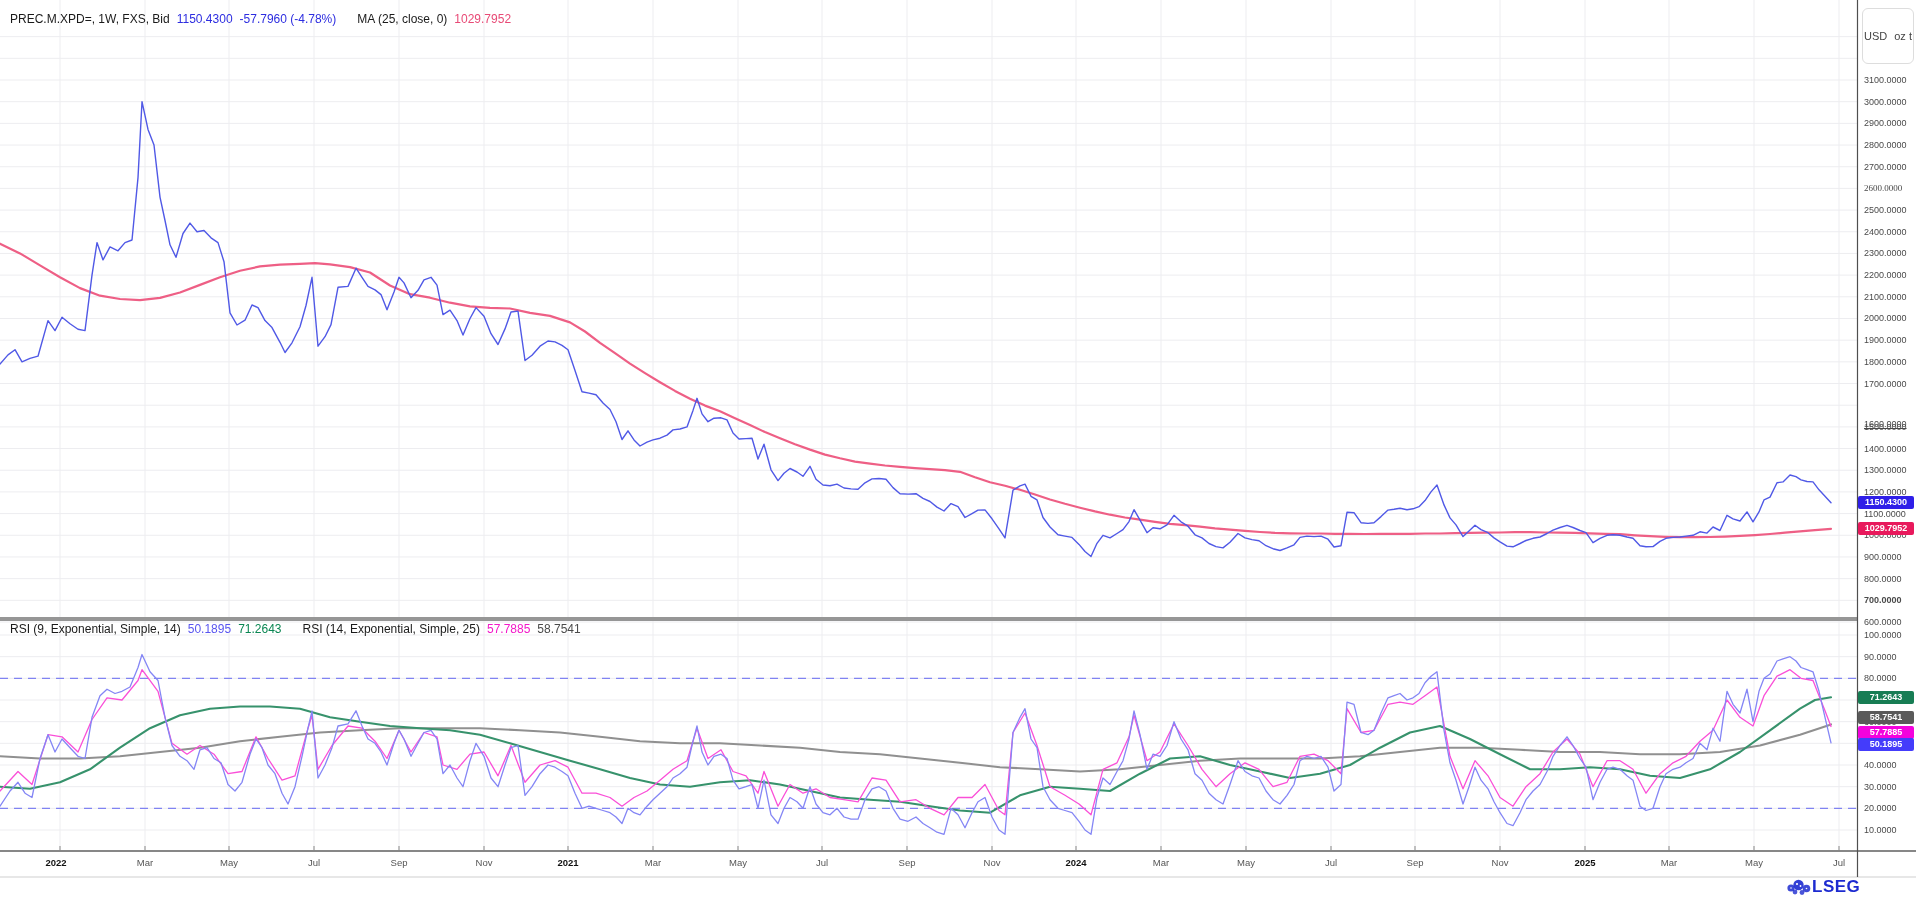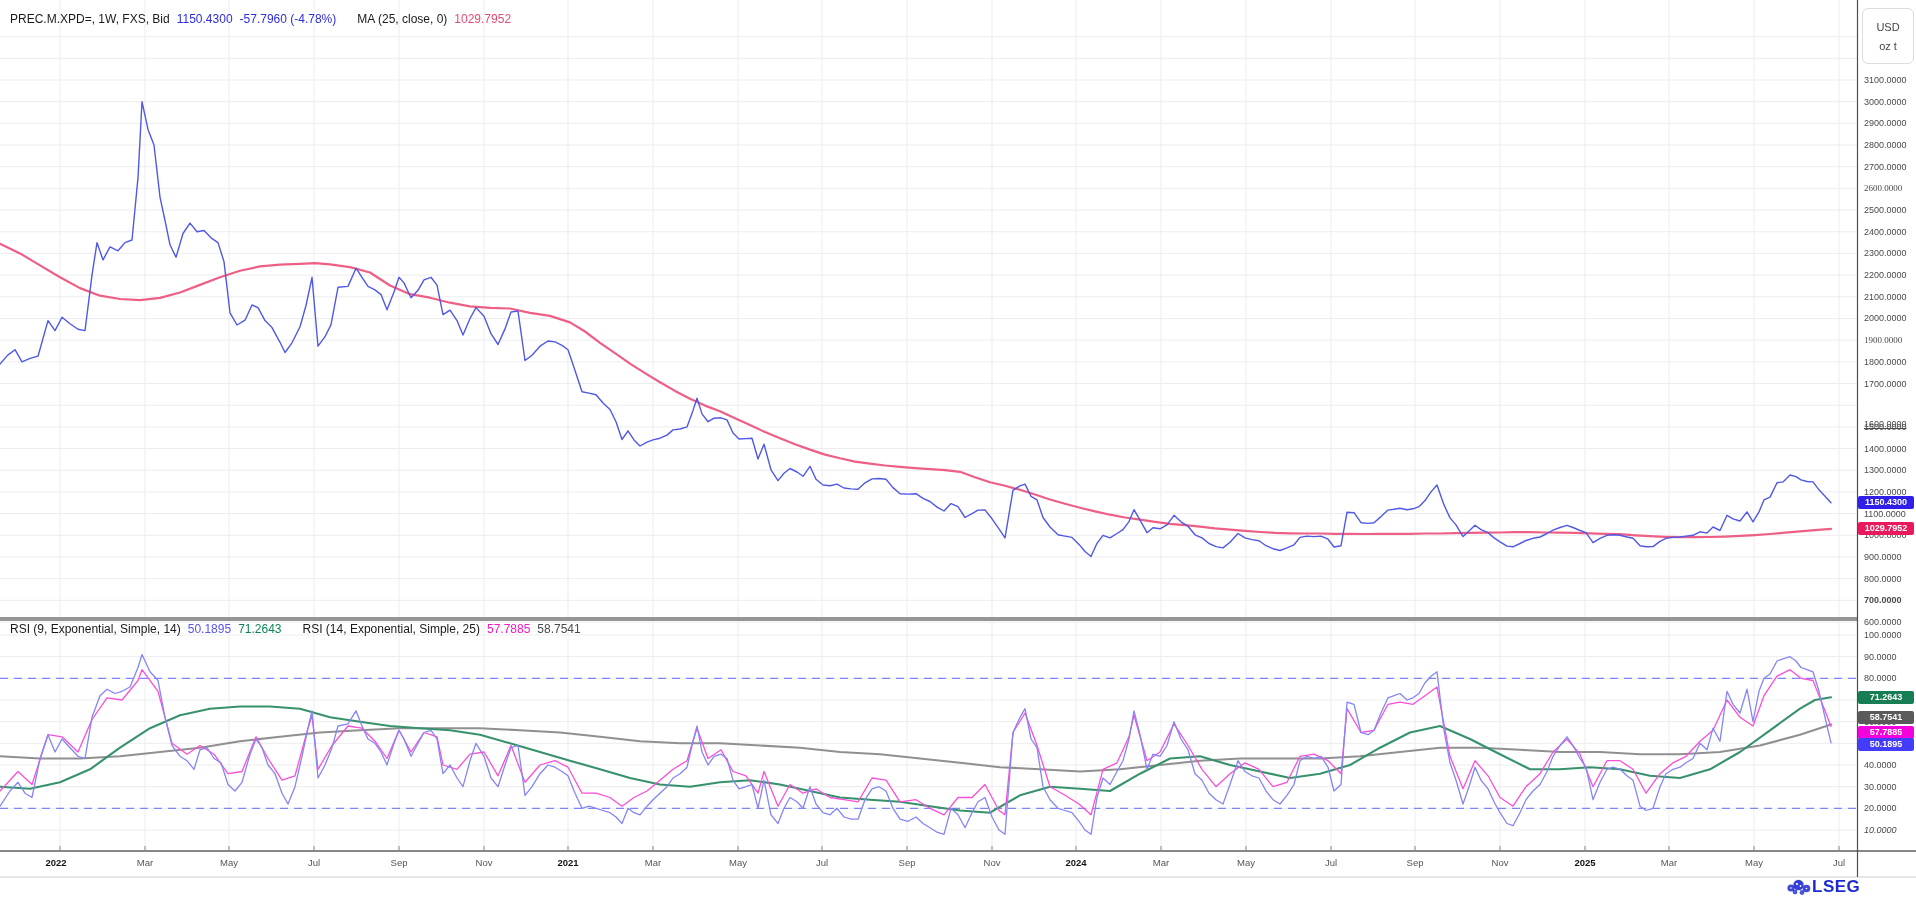--- a/index.html
+++ b/index.html
@@ -16,21 +16,21 @@
   .violet-t{color:#5955f0;}
   .green-t{color:#0a8652;}
   .magenta-t{color:#f318c9;}
   .gray-t{color:#4a4a4a;}
   .ytick{position:absolute;left:1864px;font-size:9px;color:#4a4a4a;line-height:10px;z-index:4;}
   .xlab{position:absolute;top:857px;transform:translateX(-50%);font-size:9.5px;color:#555;z-index:4;}
   .xlab.year{color:#111;font-weight:700;}
   .badge{position:absolute;left:1858px;width:56px;height:13px;line-height:13px;border-radius:2px;
          text-align:center;font-size:9px;font-weight:700;color:#fff;z-index:6;}
   #unit-box{position:absolute;left:1862px;top:8px;width:50px;height:54px;border:1px solid #ddd;
-            border-radius:6px;display:flex;flex-direction:column;align-items:center;justify-content:center;
+            border-radius:6px;display:flex;flex-direction:row;align-items:center;justify-content:center;
             gap:7px;font-size:11px;color:#444;background:#fff;z-index:5;}
   #logo{position:absolute;left:1786px;top:876px;display:flex;align-items:center;z-index:6;}
   #logo .logo-text{font-size:17px;font-weight:700;color:#1d2bd0;letter-spacing:.5px;}
   .axis-col{position:absolute;left:1857px;top:0;width:59px;height:851px;z-index:3;}
   .time-axis{position:absolute;left:0;top:852px;width:1916px;height:24px;z-index:3;}
 </style>
 </head>
 <body>
 
 <div id="stage">
@@ -165,21 +165,21 @@
       <div class="ytick" style="top: 118.36px;">2900.0000</div>
       <div class="ytick" style="top: 140.04px;">2800.0000</div>
       <div class="ytick" style="top: 161.72px;">2700.0000</div>
       <div class="ytick" style="top: 183.4px; font-family: Liberation Serif, serif;">2600.0000</div>
       <div class="ytick" style="top: 205.08px;">2500.0000</div>
       <div class="ytick" style="top: 226.76px;">2400.0000</div>
       <div class="ytick" style="top: 248.44px;">2300.0000</div>
       <div class="ytick" style="top: 270.12px;">2200.0000</div>
       <div class="ytick" style="top: 291.8px;">2100.0000</div>
       <div class="ytick" style="top: 313.48px;">2000.0000</div>
-      <div class="ytick" style="top: 335.16px; font-family: Liberation Serif, serif;">1900.0000</div>
+      <div class="ytick" style="top: 335.16px;">1900.0000</div>
       <div class="ytick" style="top: 356.84px;">1800.0000</div>
       <div class="ytick" style="top: 378.52px;">1700.0000</div>
       <div class="ytick" style="top: 419px; text-decoration: underline;">1600.0000</div>
       <div class="ytick" style="top: 421.88px;">1500.0000</div>
       <div class="ytick" style="top: 443.56px;">1400.0000</div>
       <div class="ytick" style="top: 465.24px;">1300.0000</div>
       <div class="ytick" style="top: 486.92px;">1200.0000</div>
       <div class="ytick" style="top: 508.6px;">1100.0000</div>
       <div class="ytick" style="top: 530.28px;">1000.0000</div>
       <div class="ytick" style="top: 551.96px; text-align: center;">900.0000</div>
@@ -188,21 +188,21 @@
       <div class="ytick" style="top: 617px;">600.0000</div>
       <div class="ytick" style="top: 630px;">100.0000</div>
       <div class="ytick" style="top: 651.667px;">90.0000</div>
       <div class="ytick" style="top: 673.333px;">80.0000</div>
       <div class="ytick" style="top: 695px;">70.0000</div>
       <div class="ytick" style="top: 716.667px;">60.0000</div>
       <div class="ytick" style="top: 738.333px;">50.0000</div>
       <div class="ytick" style="top: 760px;">40.0000</div>
       <div class="ytick" style="top: 781.667px;">30.0000</div>
       <div class="ytick" style="top: 803.333px;">20.0000</div>
-      <div class="ytick" style="top: 825px; font-style: italic;">10.0000</div>
+      <div class="ytick" style="top: 825px;">10.0000</div>
     </div>
   <div id="xlabels">
       <div class="xlab year" style="left: 56px;">2022</div>
       <div class="xlab" style="left: 145px;">Mar</div>
       <div class="xlab" style="left: 229px;">May</div>
       <div class="xlab" style="left: 314px;">Jul</div>
       <div class="xlab" style="left: 399px;">Sep</div>
       <div class="xlab" style="left: 484px;">Nov</div>
       <div class="xlab year" style="left: 568px;">2021</div>
       <div class="xlab" style="left: 653px;">Mar</div>

